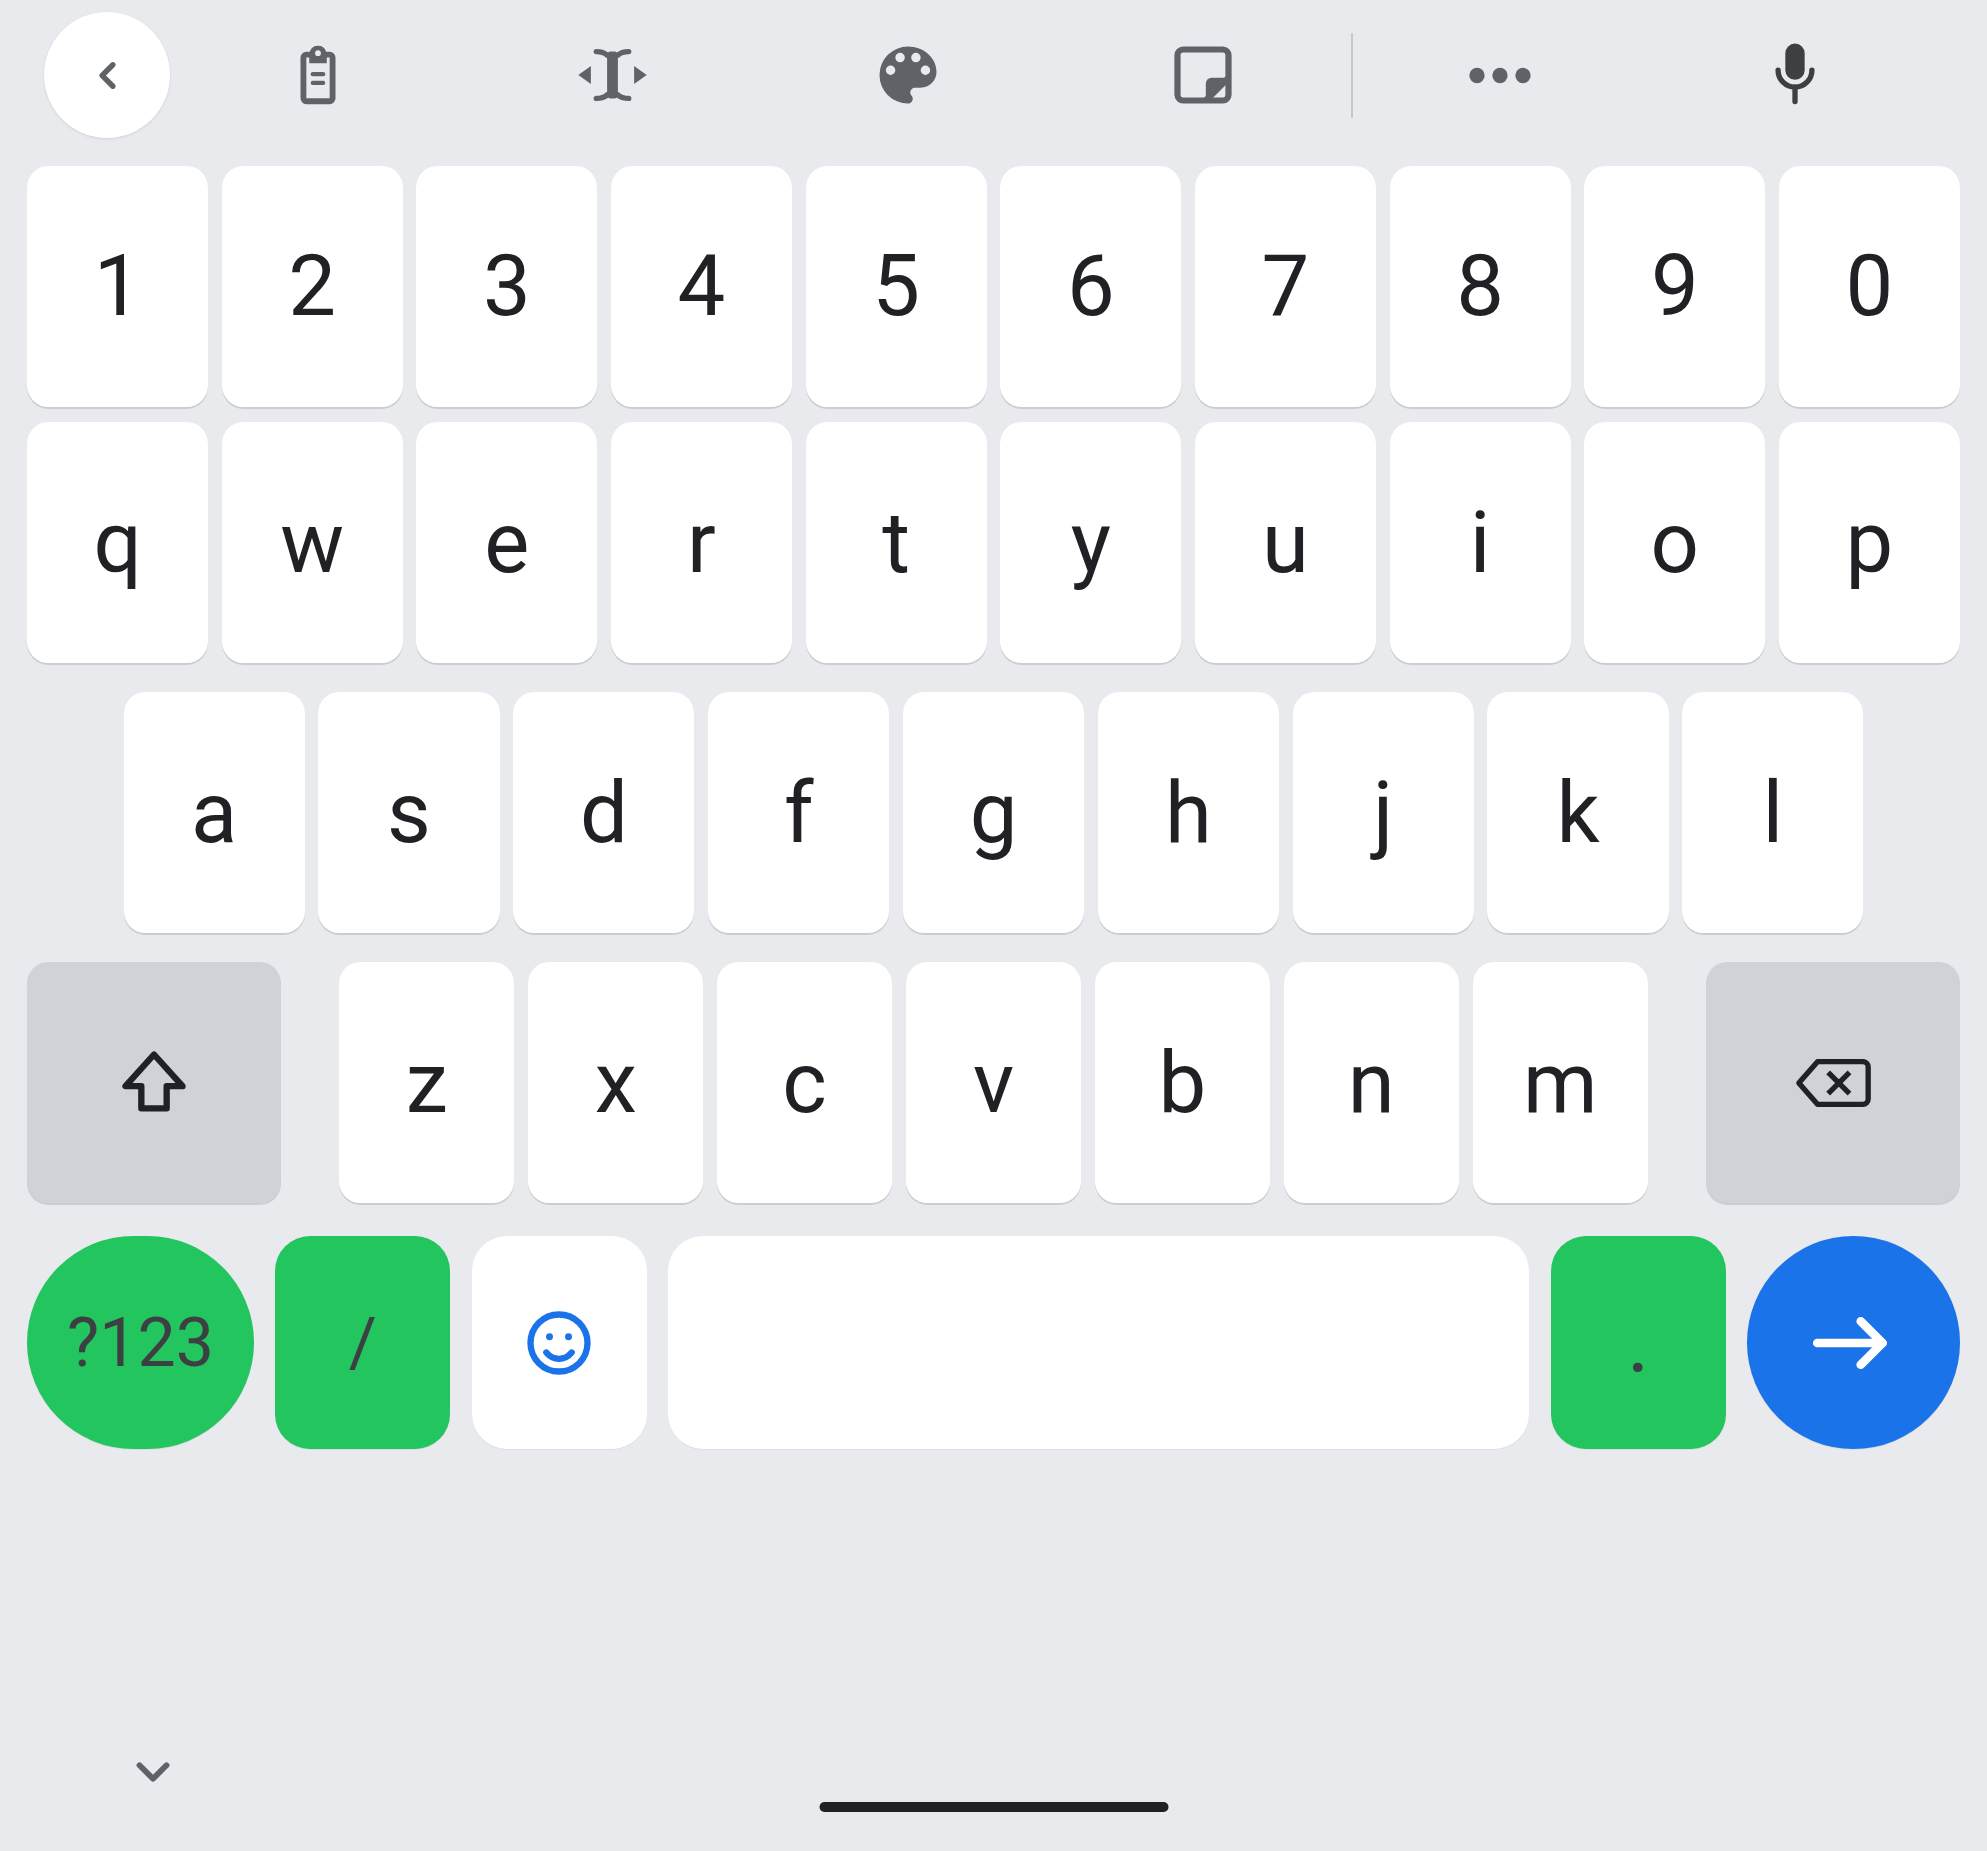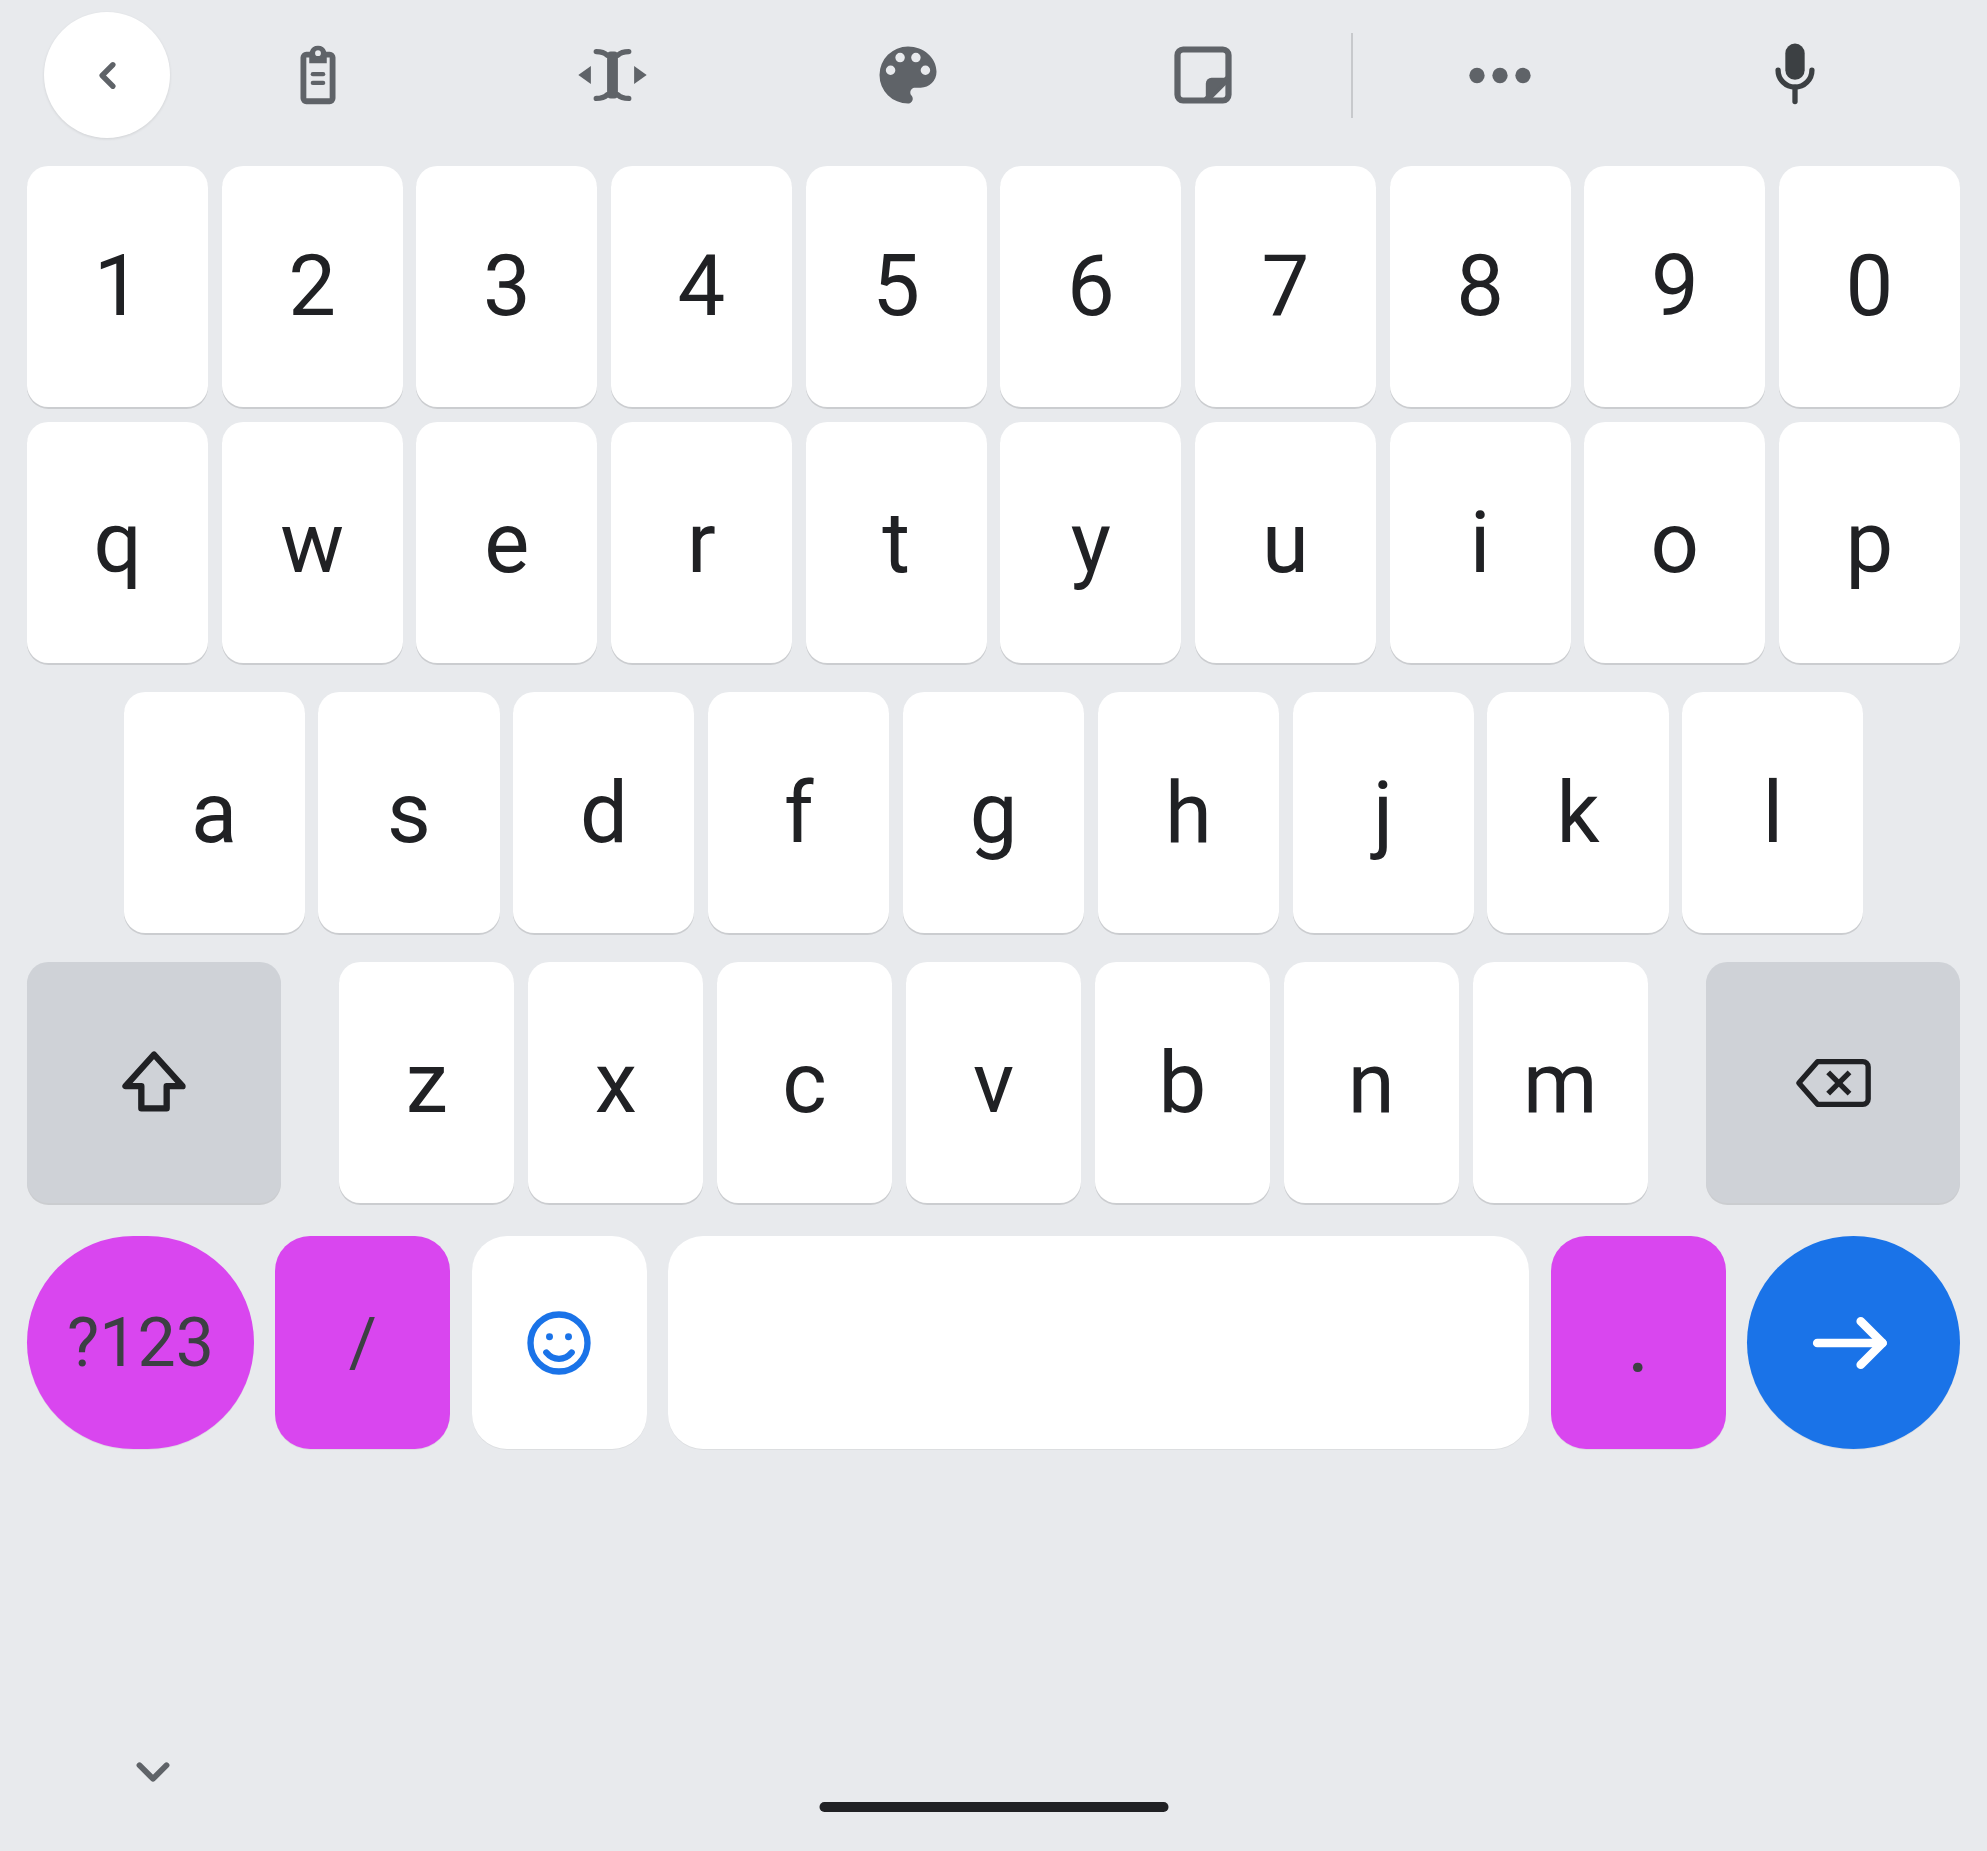--- a/index.html
+++ b/index.html
@@ -82,21 +82,21 @@
     display:flex;
     gap: 21.3px;
     margin-top: 33px;
     align-items:center;
     padding: 0 27px;
     height: 213px;
   }
   .pill {
     height: 213px;
     border-radius: 107px;
-    background:#d946ef;
+    background:#22c55e;
     display:flex;
     align-items:center;
     justify-content:center;
     font-size:68px;
     color:#3c4043;
     box-shadow: 0 1px 0 rgba(0,0,0,0.05);
   }
   .pill.sym { width: 227px; }
   .pill.slash { width: 175px; border-radius: 35px; }
   .pill.emoji { width: 175px; background:#fff; border-radius:35px; }

